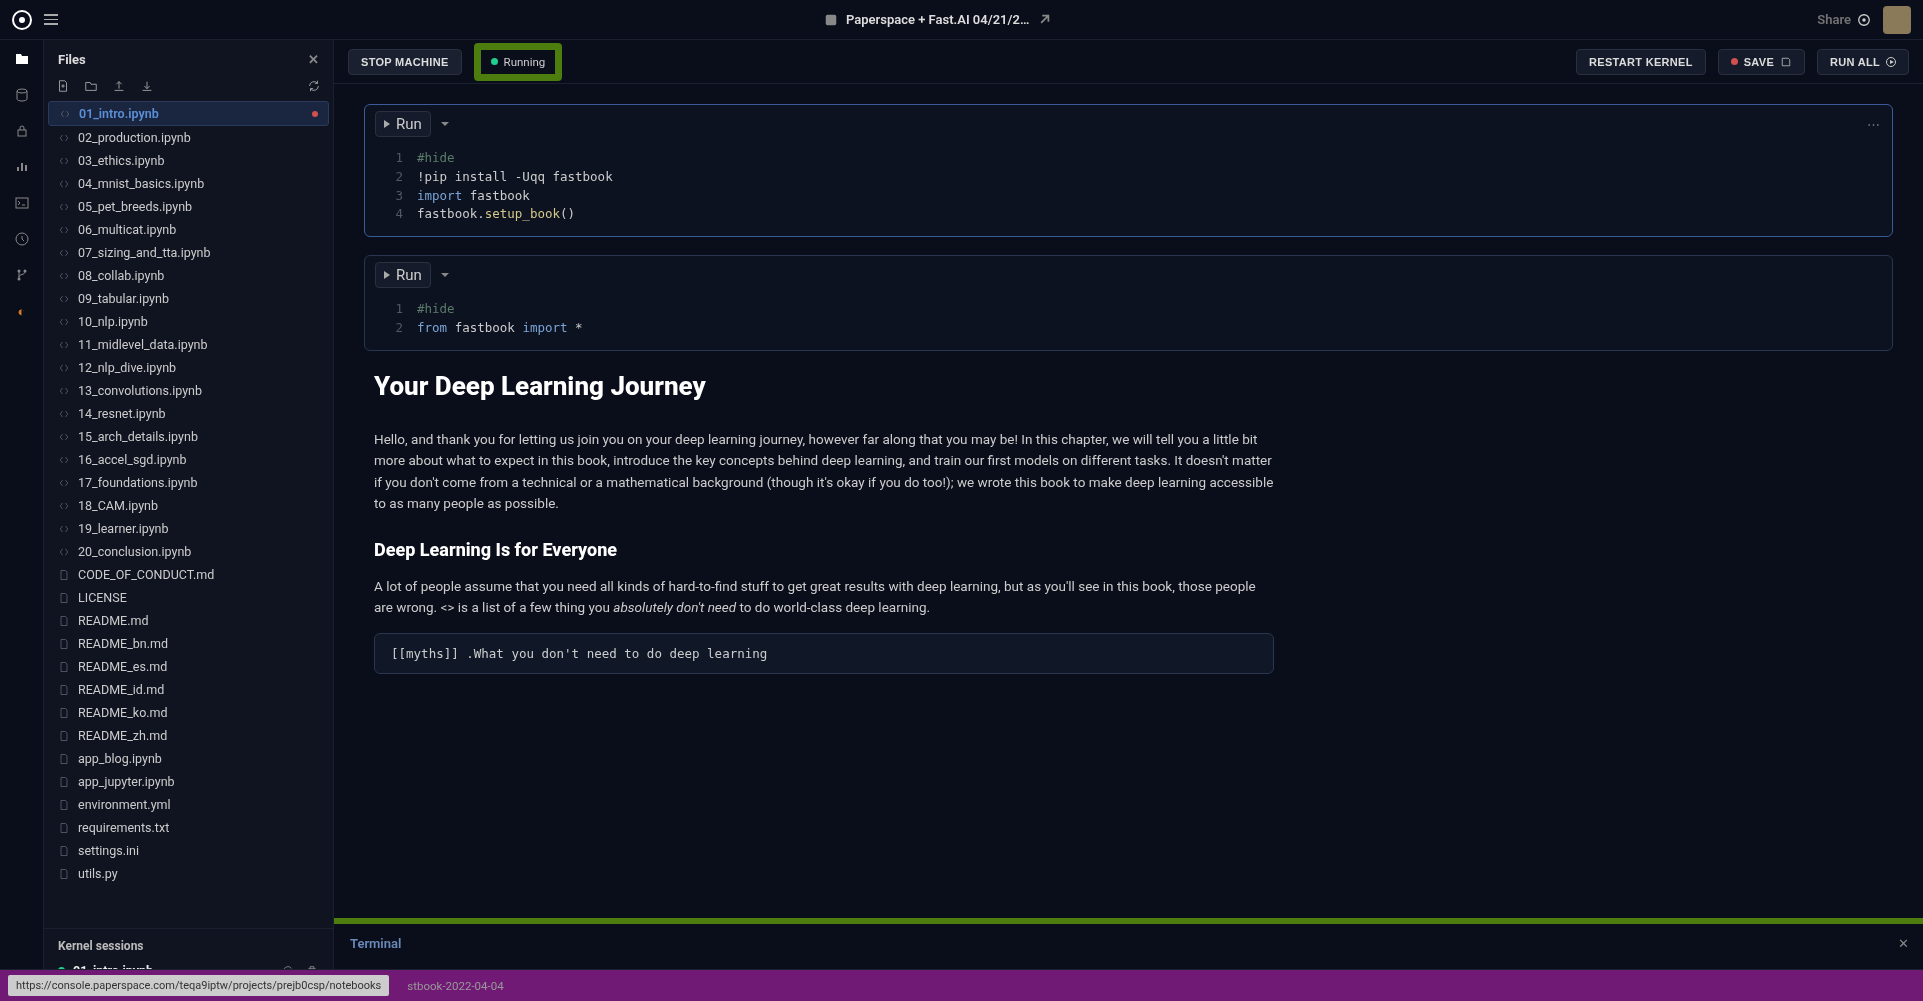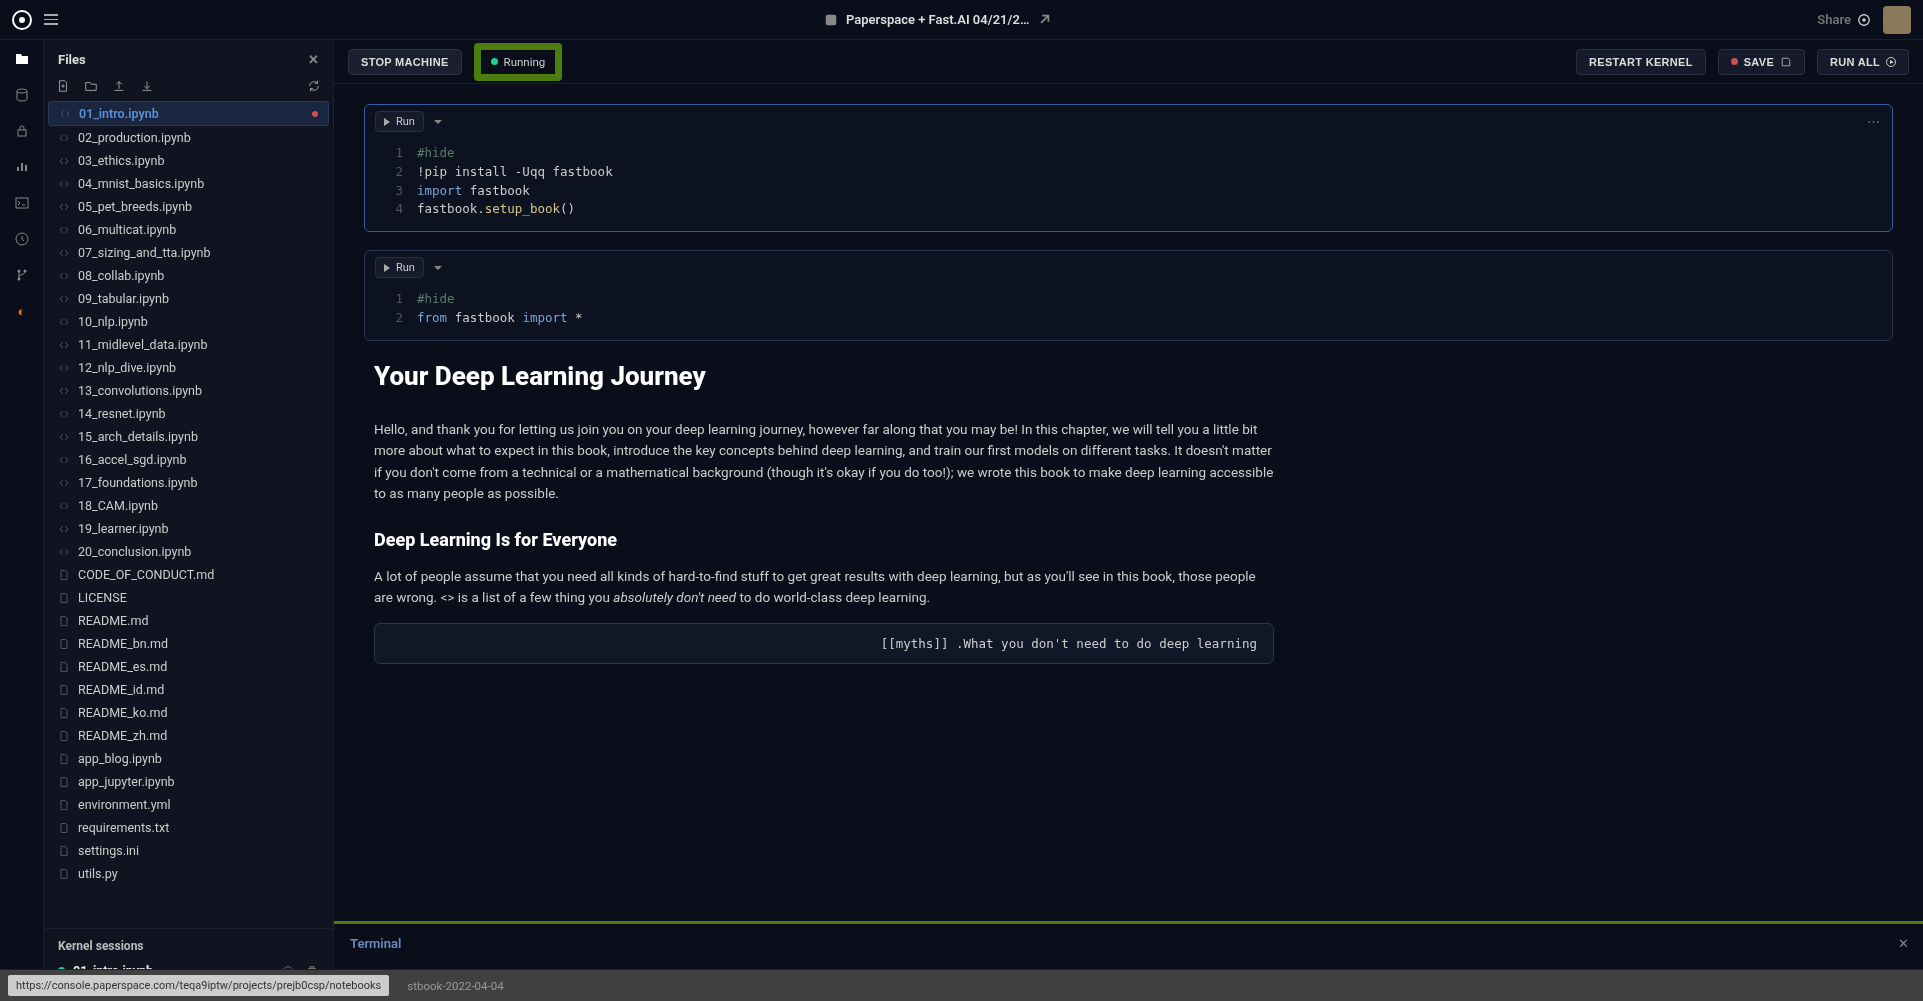--- a/index.html
+++ b/index.html
@@ -94,21 +94,21 @@
   border: 1px solid #2a3550; border-radius: 6px; margin-bottom: 18px;
   background: #0d1220;
 }
 .cell.active { border-color: #3a5a9a; }
 .cell-header {
   display: flex; align-items: center; padding: 6px 10px; gap: 10px;
 }
 .run-btn {
   display: flex; align-items: center; gap: 6px; padding: 3px 8px;
   border: 1px solid #2a3040; border-radius: 4px; background: #151b2a;
-  font-size: 11px; color: #ccc; cursor: pointer;
+  font-size: 15px; color: #ccc; cursor: pointer;
 }
 .play-tri { width: 0; height: 0; border-left: 6px solid #aaa; border-top: 4px solid transparent; border-bottom: 4px solid transparent; }
 .chev-down { width:0; height:0; border-left:4px solid transparent; border-right:4px solid transparent; border-top:4px solid #888; cursor:pointer;}
 .cell-menu { margin-left: auto; color: #888; cursor: pointer; letter-spacing: 2px; }
 .code-area {
   padding: 6px 14px 12px; font-family: "SF Mono", Monaco, Consolas, monospace;
   font-size: 12.5px; line-height: 1.5;
 }
 .code-line { display: flex; }
 .lineno { width: 24px; text-align: right; color: #556; margin-right: 14px; user-select: none; }
@@ -118,33 +118,33 @@
 .c-text { color: #ccc; }
 .output-cell { border: 1px solid #2a3040; border-radius: 6px; padding: 24px 18px; margin-bottom: 18px; font-family: monospace; font-size: 12.5px; color:#ccc;}
 .md-content { padding: 0 10px 20px; max-width: 920px; }
 .md-content h1 { font-size: 26px; font-weight: 800; color: #ffffff; margin: 20px 0 28px; }
 .md-content h2 { font-size: 18px; font-weight: 800; color: #fff; margin: 24px 0 16px; }
 .md-content p { font-size: 13.5px; line-height: 1.6; color: #ccc; margin-bottom: 14px; }
 .md-content em { font-style: italic; }
 .code-block {
   border: 1px solid #2a3550; border-radius: 6px; padding: 12px 16px;
   font-family: monospace; font-size: 12.5px; color: #ccc; background: #101828;
-  margin-top: 0; max-width: 920px; text-align: right;
+  margin-top: 0; max-width: 920px;
 }
 .terminal-panel {
   position: absolute; bottom: 32px; left: 334px; right: 0;
-  background: #0a0e1a; border-top: 3px solid #4d7c0f;
+  background: #0a0e1a; border-top: 6px solid #4d7c0f;
   padding: 12px 16px;
 }
 .terminal-title { color: #6a8aba; font-weight: 600; font-size: 13px; margin-bottom: 6px; }
 .terminal-msg { color: #888; font-size: 12.5px; }
 .terminal-close { position: absolute; right: 14px; top: 12px; color: #888; cursor: pointer; }
 .statusbar {
   position: absolute; bottom: 0; left: 0; right: 0; height: 32px;
-  background: #404040; border-top: 1px solid #1a2030;
+  background: #701a75; border-top: 1px solid #1a2030;
   display: flex; align-items: center; padding: 0 8px; font-size: 11.5px; color: #888;
 }
 .url-pill { background: #ccc; color: #333; padding: 4px 8px; border-radius: 2px; font-size: 11px; }
 svg { fill: currentColor; }
 </style>
 </head>
 <body>
 
 <div class="topbar">
   <div class="topbar-left">

